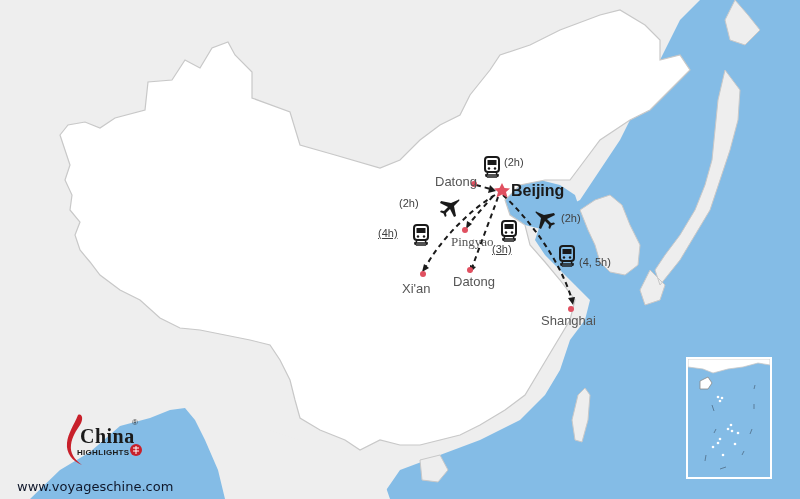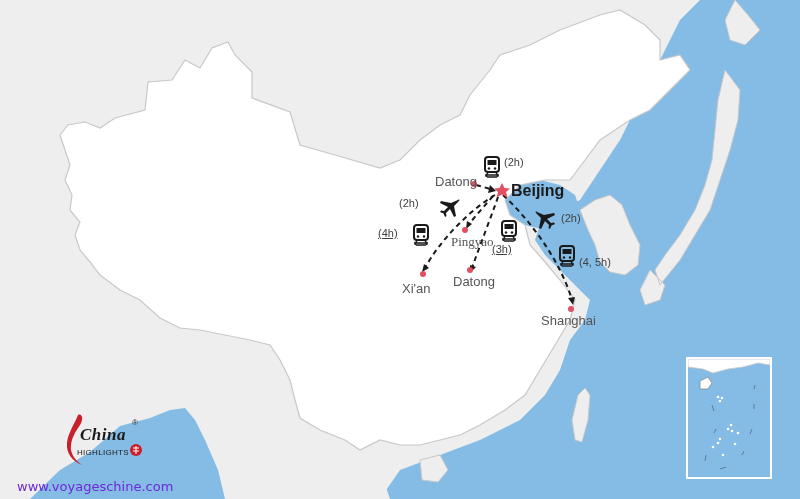--- a/index.html
+++ b/index.html
@@ -4,24 +4,24 @@
   <style>
     html, body { margin: 0; padding: 0; }
     body { width: 800px; height: 499px; overflow: hidden; background: #eeeeee; font-family: "Liberation Sans", sans-serif; }
     .map { position: relative; width: 800px; height: 499px; overflow: hidden; }
     .map svg.base { position: absolute; left: 0; top: 0; }
     .label { position: absolute; white-space: nowrap; font-family: "Liberation Sans", sans-serif; }
     .city { font-size: 13px; color: #555555; }
     .capital { font-size: 16px; font-weight: bold; color: #1a1a1a; }
     .dur { font-size: 11px; color: #404040; }
     .icon { position: absolute; }
-    .url { position: absolute; left: 17px; top: 479px; font-size: 13px; color: #6d28d9; font-family: "DejaVu Sans", sans-serif; }
+    .url { position: absolute; left: 17px; top: 479px; font-size: 13px; color: #0f172a; font-family: "DejaVu Sans", sans-serif; }
     .logo { position: absolute; left: 62px; top: 413px; width: 80px; height: 55px; }
-    .logo-china { position: absolute; left: 18px; top: 12px; font-size: 17px; font-weight: bold; font-style: italic; color: #1a1a1a; font-family: "Liberation Serif", serif; letter-spacing: 0.5px; }
-    .logo-hl { position: absolute; left: 15px; top: 35px; font-size: 8px; font-weight: normal; color: #1a1a1a; letter-spacing: 0.3px; }
+    .logo-china { position: absolute; left: 18px; top: 12px; font-size: 20px; font-weight: bold; color: #1a1a1a; font-family: "Liberation Serif", serif; letter-spacing: 0.5px; }
+    .logo-hl { position: absolute; left: 15px; top: 35px; font-size: 8px; font-weight: bold; color: #1a1a1a; letter-spacing: 0.3px; }
     .inset { position: absolute; left: 686px; top: 357px; width: 86px; height: 122px; border: 2px solid #ffffff; box-sizing: border-box; }
   </style>
 </head>
 <body>
 
 <div class="map">
   <svg class="base" width="800" height="499" viewBox="0 0 800 499">
 
     <rect x="0" y="0" width="800" height="499" fill="#eeeeee"></rect>
     <path d="M560,210 L580,200 L600,170 L620,140 L640,100 L660,60 L680,20 L700,0 L800,0 L800,499 L380,499 L400,470 L440,455 L480,440 L520,420 L545,395 L560,370 L570,340 L585,320 L590,300 L575,285 L560,270 L545,255 L535,240 L540,225 Z" fill="#84bce6"></path>

